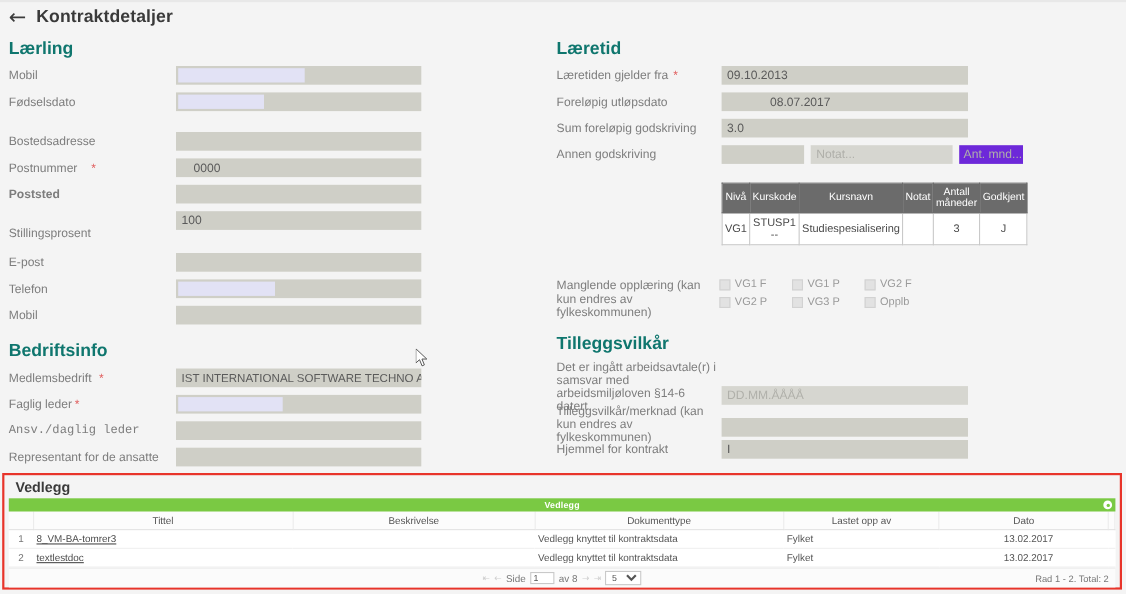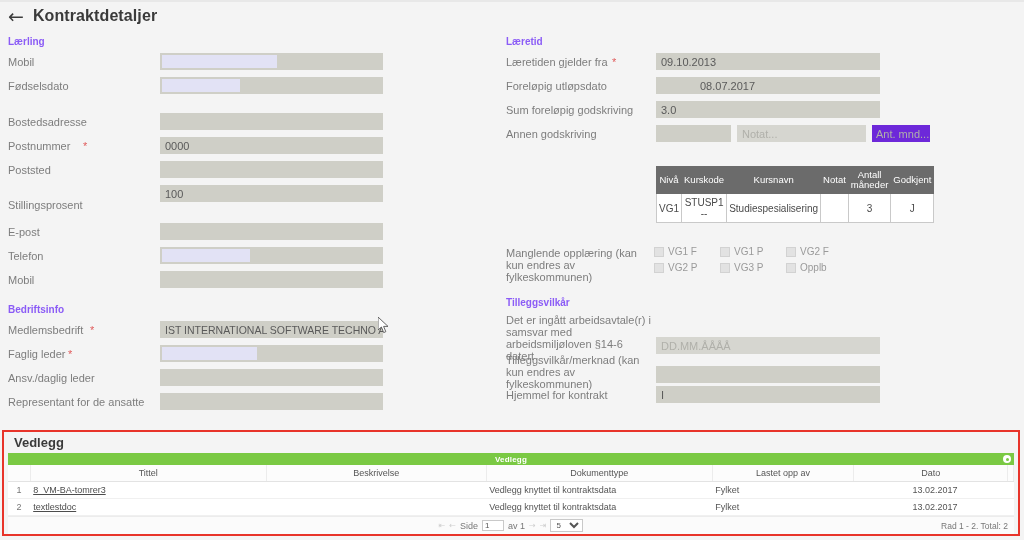--- a/index.html
+++ b/index.html
@@ -17,21 +17,21 @@
 
   
   .hdr{position:absolute;left:8px;top:2px;height:28px;display:flex;align-items:center;gap:9px;}
   .back-arrow{font-size:19px;line-height:19px;color:#3c3c3c;cursor:pointer;font-family:"DejaVu Sans",sans-serif;}
   .hdr-title{font-size:16px;font-weight:bold;color:#3a3a3a;letter-spacing:.1px;}
 
   
   .colL{position:absolute;left:8px;top:36px;width:375px;}
   .colR{position:absolute;left:506px;top:36px;width:380px;}
 
-  .sect-title{font-size:10px;font-weight:bold;color:#8b5cf6;margin:0 0 6px 0;}
+  .sect-title{font-size:16px;font-weight:bold;color:#0f766e;margin:0 0 6px 0;}
   .lbl{color:#7d7d7d;font-size:11px;line-height:13px;flex:0 0 auto;}
   .req{color:#e05c5c;font-size:11px;margin-left:2px;}
 
   
   .redact{position:absolute;background:#e2e2f5;height:13px;}
   .lfield{position:absolute;left:152px;width:223px;height:17px;background:#cfcfc7;}
 
   
   .rfield{position:absolute;left:150px;width:224px;height:17px;background:#cfcfc7;
           font-size:11px;color:#5a5a5a;display:flex;align-items:center;padding-left:5px;box-sizing:border-box;}
@@ -111,24 +111,24 @@
     <div style="height:12px;"></div>
 
     <div style="position:relative;height:24px;">
       <span class="lbl" style="position:absolute;left:0;top:3px;">Bostedsadresse</span>
       <div class="lfield" style="top:0;"></div>
     </div>
 
     <div style="position:relative;height:24px;">
       <span class="lbl" style="position:absolute;left:0;top:3px;">Postnummer</span>
       <span class="req" style="position:absolute;left:73px;top:3px;">*</span>
-      <div class="lfield" style="top:0;padding-left:5px;display:flex;align-items:center;font-size:11px;color:#5a5a5a;box-sizing:border-box;">0000</div>
-    </div>
-
-    <div style="position:relative;height:24px;">
+      <div class="lfield" style="top:0;padding-left:16px;display:flex;align-items:center;font-size:11px;color:#5a5a5a;box-sizing:border-box;">0000</div>
+    </div>
+
+    <div style="position:relative;height:24px;font-weight:bold;">
       <span class="lbl" style="position:absolute;left:0;top:3px;">Poststed</span>
       <div class="lfield" style="top:0;"></div>
     </div>
 
     <div style="position:relative;height:24px;">
       <span class="lbl" style="position:absolute;left:0;top:14px;text-align:right;">Stillingsprosent</span>
       <div class="lfield" style="top:0;padding-left:5px;display:flex;align-items:center;font-size:11px;color:#5a5a5a;box-sizing:border-box;">100</div>
     </div>
     <div style="height:14px;"></div>
 
@@ -160,21 +160,21 @@
 
     <div style="position:relative;height:24px;">
       <span class="lbl" style="position:absolute;left:0;top:3px;">Faglig leder</span>
       <span class="req" style="position:absolute;left:58px;top:3px;">*</span>
       <div class="lfield" style="top:0;">
         <div class="redact" style="left:2px;top:2px;width:95px;"></div>
       </div>
     </div>
 
     <div style="position:relative;height:24px;">
-      <span class="lbl" style="position:absolute;left:0;top:3px;">Ansv./daglig leder</span>
+      <span class="lbl" style="position:absolute;left:0;top:3px;font-family:Liberation Mono, monospace;">Ansv./daglig leder</span>
       <div class="lfield" style="top:0;"></div>
     </div>
 
     <div style="position:relative;height:24px;">
       <span class="lbl" style="position:absolute;left:0;top:3px;">Representant for de ansatte</span>
       <div class="lfield" style="top:0;"></div>
     </div>
   </div>
 
   <div class="colR">
@@ -324,21 +324,21 @@
         </tr>
       </tbody>
     </table>
 
     <div class="vfoot">
       <div class="pager">
         <span class="pgbtn">⇤</span>
         <span class="pgbtn">←</span>
         <span>Side</span>
         <input class="pginput" value="1" style="">
-        <span>av 1</span>
+        <span>av 8</span>
         <span class="pgbtn">→</span>
         <span class="pgbtn">⇥</span>
         <select class="pgsel"><option value="5">5</option><option value="10">10</option><option value="20">20</option><option value="50">50</option></select>
       </div>
       <span class="vfoot-right">Rad 1 - 2. Total: 2</span>
     </div>
   </div>
 
   <svg class="cursor" viewBox="0 0 12 17">
     <path d="M0 0 L0 13 L3.4 10 L5.7 15.6 L7.8 14.7 L5.6 9.4 L10 9.4 Z" fill="#ffffff" stroke="#555555" stroke-width="0.9"></path>

